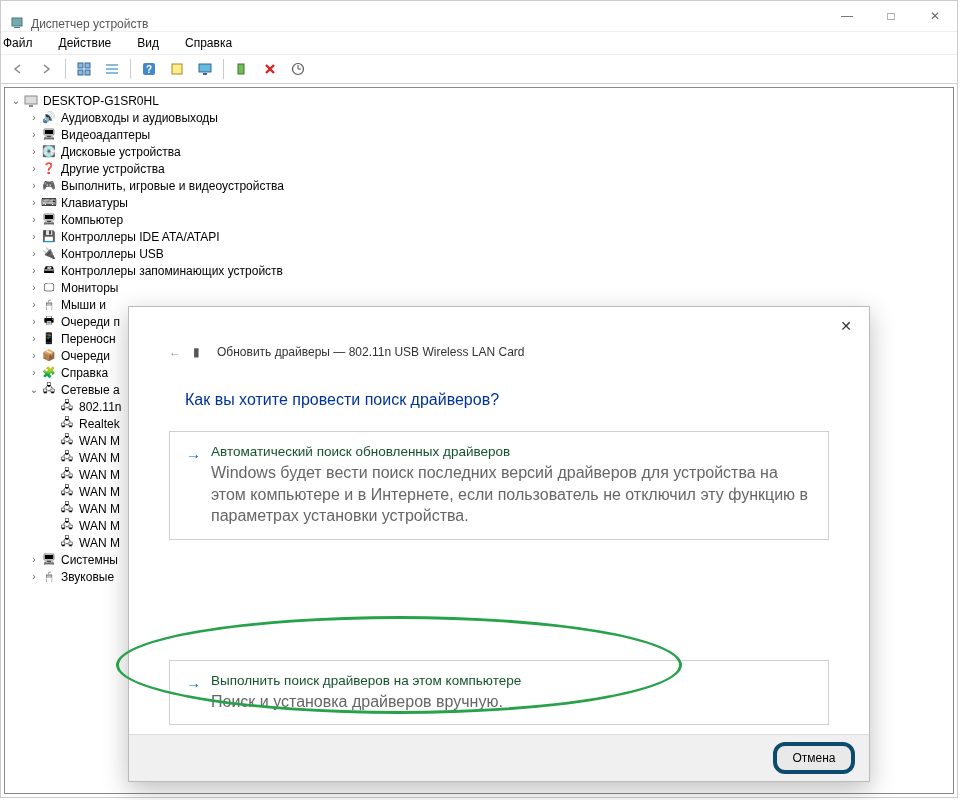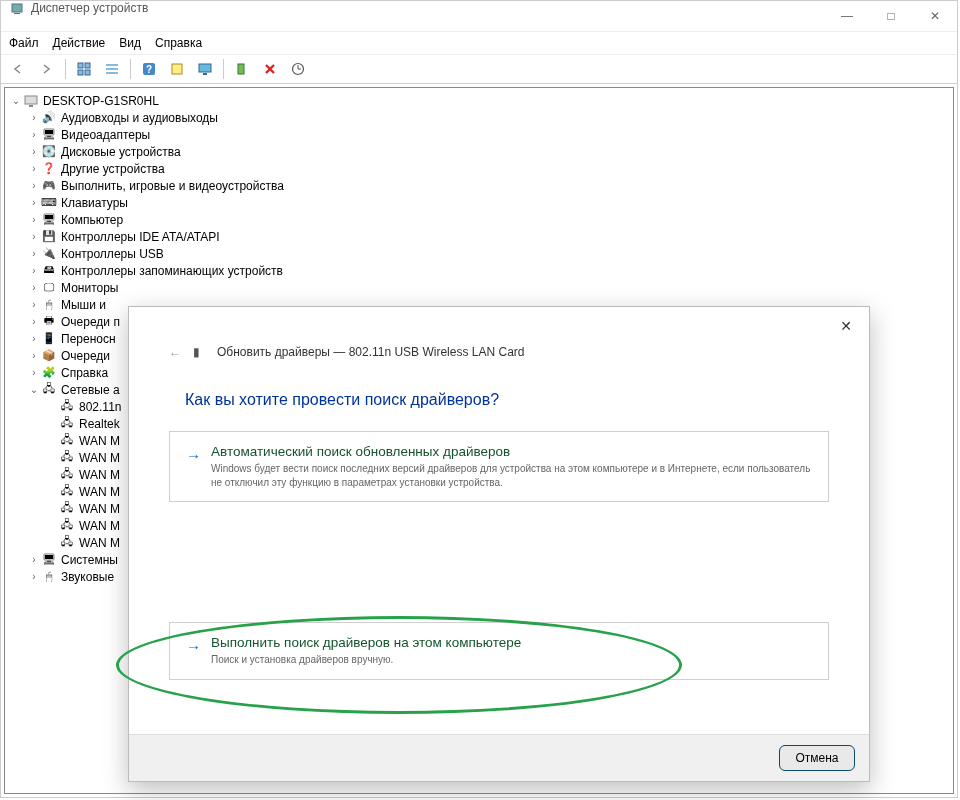--- a/index.html
+++ b/index.html
@@ -1,22 +1,22 @@
 <!DOCTYPE html>
 <html><head>
 <meta charset="utf-8">
 <style>
 html,body{margin:0;padding:0;font-family:"Segoe UI",Tahoma,sans-serif;font-size:12px;background:#fff;color:#000;width:960px;height:800px;overflow:hidden}
 .window{border:1px solid #ccc;width:958px;height:798px;display:flex;flex-direction:column;box-sizing:border-box}
-.titlebar{height:30px;display:flex;align-items:flex-start;padding:0 0 0 8px;border-bottom:1px solid #eee}
+.titlebar{height:30px;display:flex;align-items:flex-end;padding:0 0 0 8px;border-bottom:1px solid #eee}
 .titlebar .ticon{width:16px;height:16px;margin-right:6px;display:inline-flex;align-items:center;justify-content:center}
 .titlebar .title{flex:1;color:#555}
 .winbtns{display:flex;height:100%}
 .winbtn{width:44px;display:flex;align-items:center;justify-content:center;color:#666}
-.menubar{height:22px;display:flex;align-items:center;padding:0 8px;border-bottom:1px solid #eee;gap:14px}
+.menubar{height:22px;display:flex;align-items:center;padding:0 2px;border-bottom:1px solid #eee;gap:26px}
 .menubar span{color:#000}
 .toolbar{height:28px;display:flex;align-items:center;padding:0 4px;border-bottom:1px solid #d0d0d0;gap:0}
 .tbtn{width:22px;height:22px;margin:0 2px;display:flex;align-items:center;justify-content:center;border:1px solid transparent;border-radius:2px}
 .tdiv{width:1px;height:20px;background:#ccc;margin:0 4px}
 .body{flex:1;display:flex;position:relative;overflow:hidden}
 .tree{flex:1;border:1px solid #888;margin:3px;padding:4px 0 0 4px;overflow:auto;background:#fff}
 .node{display:flex;align-items:center;height:17px;white-space:nowrap}
 .tw{width:14px;display:inline-flex;align-items:center;justify-content:center;color:#666;font-size:10px}
 .ic{width:16px;height:16px;margin-right:4px;display:inline-flex;align-items:center;justify-content:center;font-size:11px}
 .lvl0{padding-left:0}
@@ -29,23 +29,23 @@
 .dlg-hdr{display:flex;align-items:center;padding:0 0 14px 40px}
 .dlg-hdr .arrow{width:18px;color:#999;margin-right:6px}
 .dlg-hdr .hicon{width:14px;margin-right:10px;color:#555}
 .dlg-hdr .htxt{color:#333}
 .dlg-body{flex:1;padding:0 40px;position:relative}
 .dlg-q{color:#003399;font-size:16px;margin:18px 0 22px 16px}
 .optbox{border:1px solid #cfcfcf;padding:12px 16px 12px 16px;margin-bottom:120px}
 .optrow{display:flex;align-items:flex-start}
 .opt-arrow{color:#0066cc;font-size:15px;margin-right:10px;margin-top:1px}
 .opt-title{color:#14532d;font-size:13.5px}
-.opt-desc{color:#666;font-size:10px;margin-top:3px;line-height:1.35;max-width:600px}
+.opt-desc{color:#666;font-size:16px;margin-top:3px;line-height:1.35;max-width:600px}
 .dlg-foot{height:46px;border-top:1px solid #ddd;display:flex;align-items:center;justify-content:flex-end;padding:0 14px;background:#f0f0f0}
-.btn{min-width:74px;height:24px;border:1px solid #0c4a6e;background:#e9e9e9;display:flex;align-items:center;justify-content:center;font-size:12px;border-radius:6px}
+.btn{min-width:74px;height:24px;border:4px solid #0c4a6e;background:#e9e9e9;display:flex;align-items:center;justify-content:center;font-size:12px;border-radius:12px}
 
 .ellipse{position:absolute;left:116px;top:616px;width:560px;height:92px;border:3px solid #27a24a;border-radius:50%/50%;z-index:20;pointer-events:none}
 svg{display:block}
 </style>
 </head>
 <body>
 
 <div class="window">
   <div class="titlebar">
     <span class="ticon">

